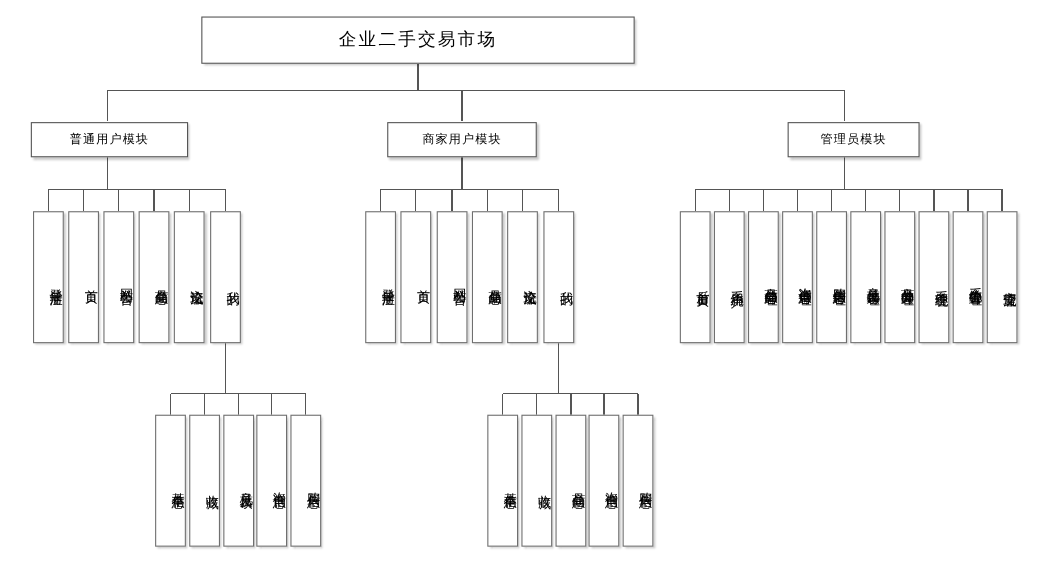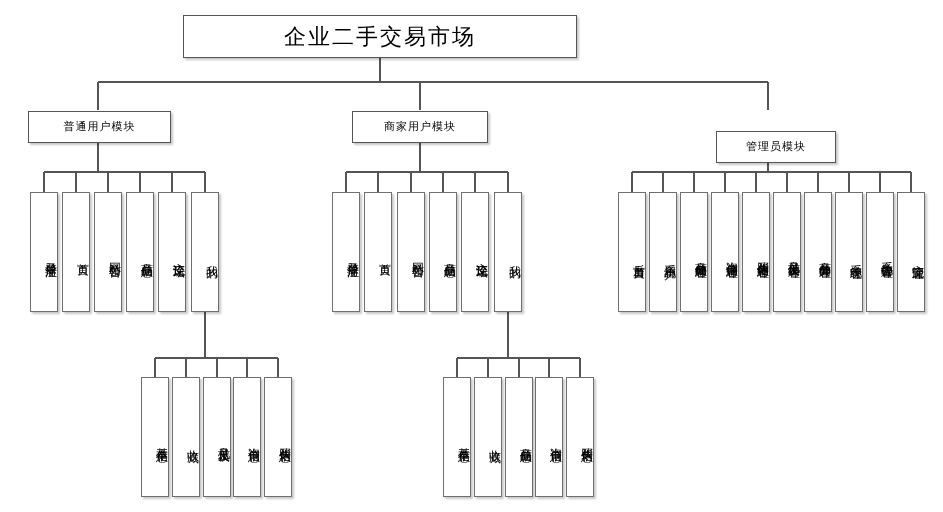--- a/index.html
+++ b/index.html
@@ -31,21 +31,21 @@
     background: #ffffff;
     border: 1px solid #7a7a7a;
     box-shadow: 2px 2px 2px rgba(0,0,0,0.22);
     display: flex;
     align-items: center;
     justify-content: center;
     color: #000000;
     line-height: 1.05;
   }
   .node.root {
-    font-size: 22px;
+    font-size: 16px;
     letter-spacing: 2px;
     border-color: #555;
   }
   .node.module {
     font-size: 11px;
     letter-spacing: 1px;
     border-color: #555;
   }
   .node.leaf {
     font-size: 12px;
@@ -132,21 +132,21 @@
   <div class="node root" style="left:183px; top:15px; width:394px; height:43px;">
     <span class="node-label">企业二手交易市场</span>
   </div>
 
   <div class="node module" style="left:28px; top:111px; width:143px; height:32px;">
     <span class="node-label">普通用户模块</span>
   </div>
   <div class="node module" style="left:352px; top:111px; width:136px; height:32px;">
     <span class="node-label">商家用户模块</span>
   </div>
-  <div class="node module" style="left:716px; top:111px; width:120px; height:32px;margin-top:20px;">
+  <div class="node module" style="left:716px; top:111px; width:120px; height:32px;">
     <span class="node-label">管理员模块</span>
   </div>
 
   <div class="node leaf" style="left:30px; top:192px; width:28px; height:120px;">
     <span class="node-label">登录注册</span>
   </div>
   <div class="node leaf" style="left:62px; top:192px; width:28px; height:120px;">
     <span class="node-label">首页</span>
   </div>
   <div class="node leaf" style="left:94px; top:192px; width:28px; height:120px;">

